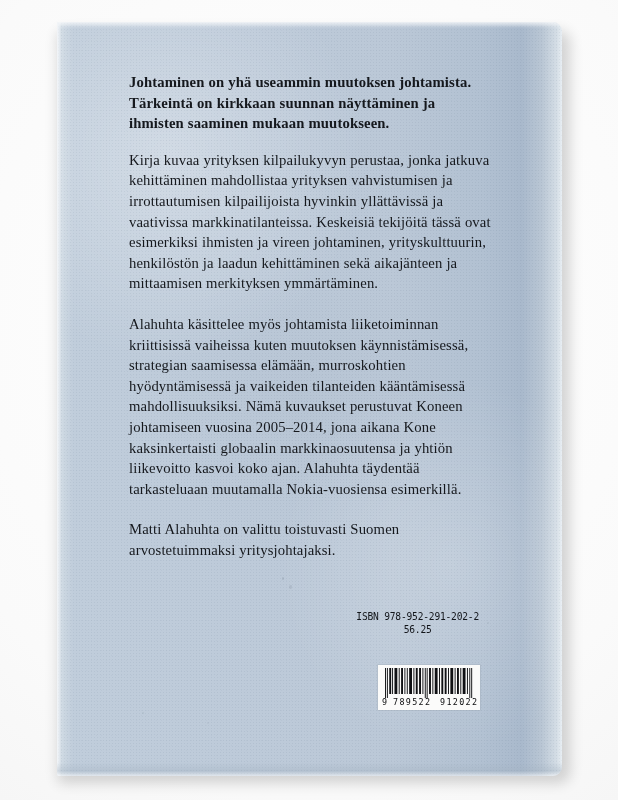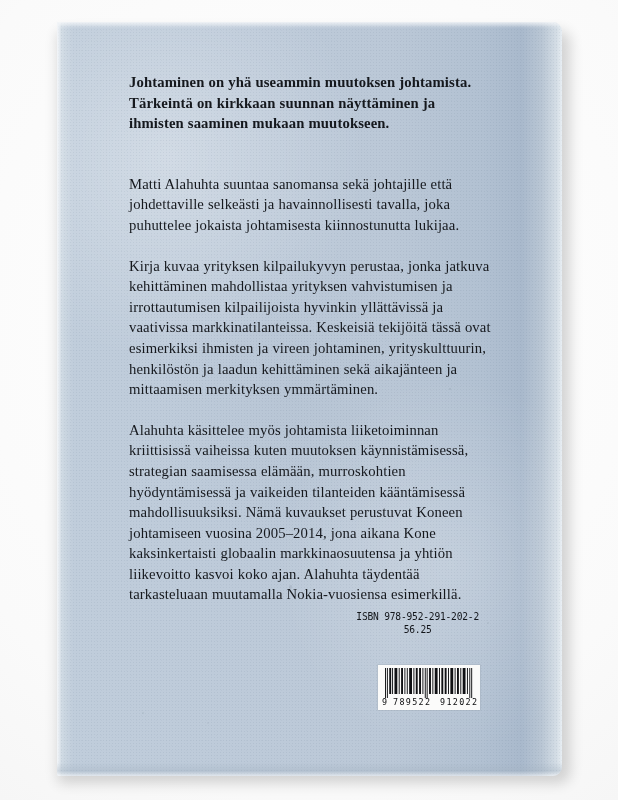--- a/index.html
+++ b/index.html
@@ -123,21 +123,21 @@
     font-family: "Liberation Serif", serif;
     font-size: 14.7px;
     line-height: 20.6px;
     margin: 0 0 20px 0;
     letter-spacing: .12px;
     word-spacing: .2px;
     text-rendering: optimizeLegibility;
   }
   .para.lede {
     font-weight: 700;
-    margin-bottom: 40px;
+    margin-bottom: 16px;
   }
   .para.last { margin-bottom: 0; }
 
   
   #isbn-block {
     position: absolute;
     right: 83px;
     top: 589px;
     text-align: center;
     color: #12151a;
@@ -218,23 +218,23 @@
 
     <div class="speck" style="left:225px;top:555px;width:2px;height:3px;opacity:.55;"></div>
     <div class="speck" style="left:232px;top:563px;width:3px;height:4px;opacity:.40;"></div>
     <div class="speck" style="left:392px;top:366px;width:2px;height:2px;opacity:.45;"></div>
     <div class="speck" style="left:85px;top:690px;width:2px;height:2px;opacity:.30;"></div>
     <div class="speck" style="left:430px;top:600px;width:2px;height:2px;opacity:.28;"></div>
     <div class="speck" style="left:150px;top:700px;width:2px;height:2px;opacity:.22;"></div>
 
     <div id="copy">
       <p class="para lede">Johtaminen on yhä useammin muutoksen johtamista. Tärkeintä on kirkkaan suunnan näyttäminen ja ihmisten saaminen mukaan muutokseen.</p>
-      <p class="para">Matti Alahuhta suuntaa sanomansa sekä johtajille että johdettaville selkeästi ja havainnollisesti tavalla, joka puhuttelee jokaista johtamisesta kiinnostunutta lukijaa.</p>
       <p class="para">Kirja kuvaa yrityksen kilpailukyvyn perustaa, jonka jatkuva kehittäminen mahdollistaa yrityksen vahvistumisen ja irrottautumisen kilpailijoista hyvinkin yllättävissä ja vaativissa markkinatilanteissa. Keskeisiä tekijöitä tässä ovat esimerkiksi ihmisten ja vireen johtaminen, yrityskulttuurin, henkilöstön ja laadun kehittäminen sekä aikajänteen ja mittaamisen merkityksen ymmärtäminen.</p>
       <p class="para">Alahuhta käsittelee myös johtamista liiketoiminnan kriittisissä vaiheissa kuten muutoksen käynnistämisessä, strategian saamisessa elämään, murroskohtien hyödyntämisessä ja vaikeiden tilanteiden kääntämisessä mahdollisuuksiksi. Nämä kuvaukset perustuvat Koneen johtamiseen vuosina 2005–2014, jona aikana Kone kaksinkertaisti globaalin markkinaosuutensa ja yhtiön liikevoitto kasvoi koko ajan. Alahuhta täydentää tarkasteluaan muutamalla Nokia-vuosiensa esimerkillä.</p>
+      <p class="para last">Matti Alahuhta on valittu toistuvasti Suomen arvostetuimmaksi yritysjohtajaksi.</p>
     </div>
 
     <div id="isbn-block">
       <div>ISBN 978-952-291-202-2</div>
       <div>56.25</div>
     </div>
 
     <div id="barcode">
       <svg id="barcode-bars" viewBox="0 0 190 60" preserveAspectRatio="none">
         <rect x="0" y="0" width="2" height="60" fill="#101114"></rect>

